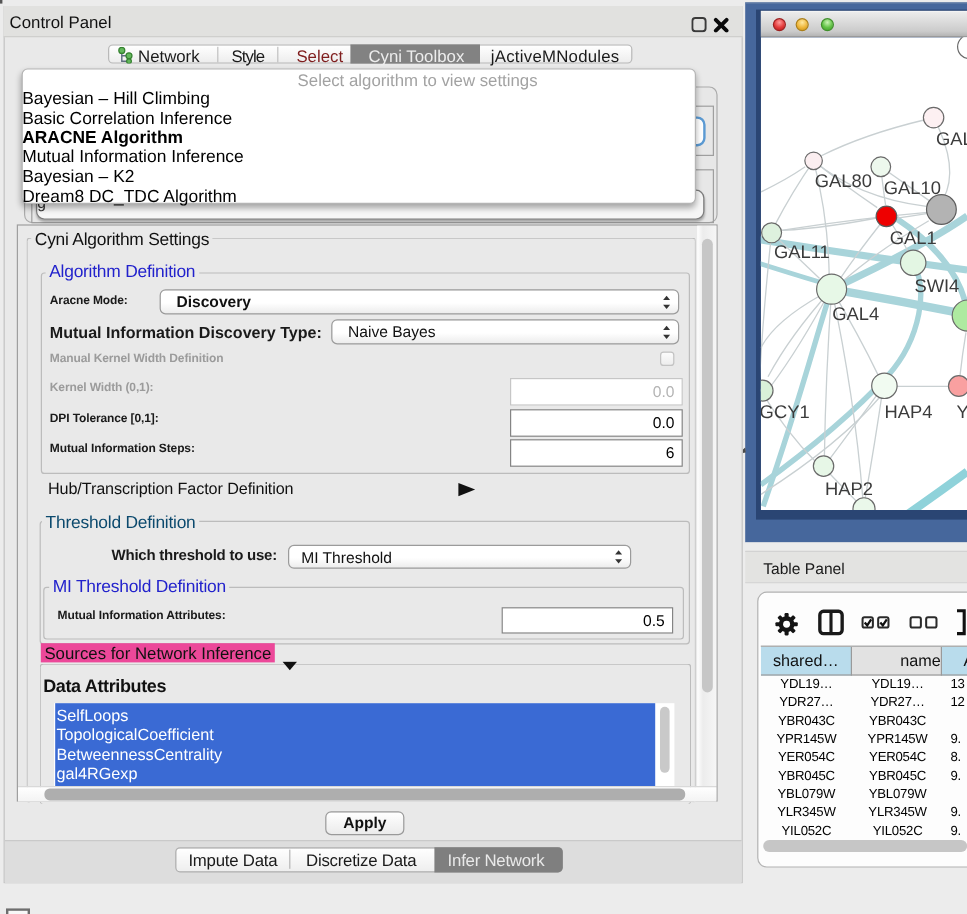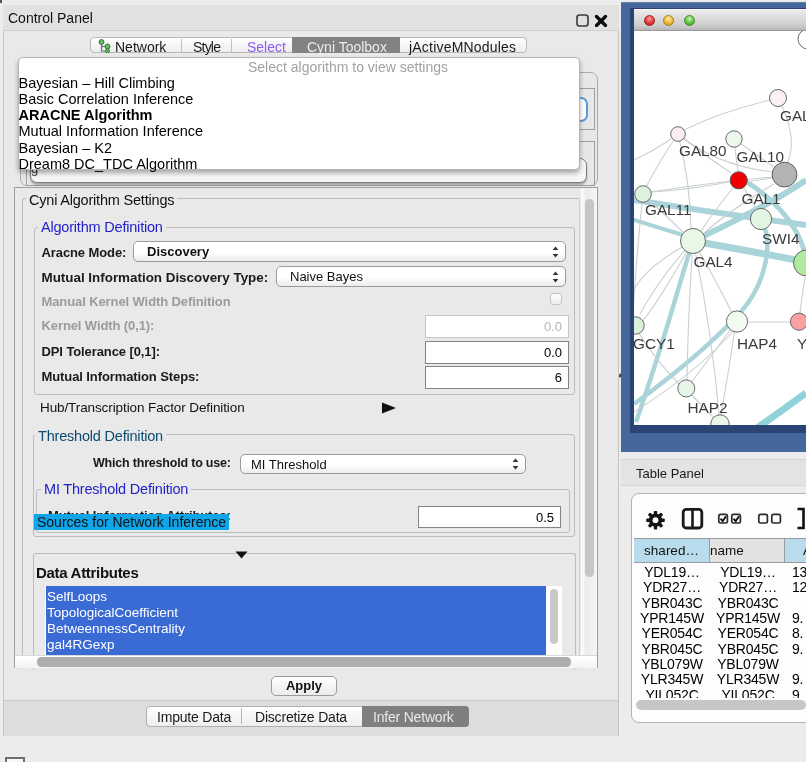--- a/index.html
+++ b/index.html
@@ -3,21 +3,21 @@
 html,body{margin:0;padding:0;}
 body{width:806px;height:762px;overflow:hidden;background:#ececec;font-family:"Liberation Sans",sans-serif;position:relative;}
 .abs{position:absolute;}
 .bold{font-weight:bold;}
 .combo{position:absolute;background:linear-gradient(#ffffff 55%,#ececec);border:1px solid #9b9b9b;border-radius:5px;font-size:13px;color:#111;box-sizing:border-box;}
 .combo .ct{position:absolute;top:2px;}
 .tfield{position:absolute;background:#fff;border:1px solid #848484;font-size:13px;color:#000;box-sizing:border-box;}
 .tfield span{position:absolute;right:6px;top:3px;}
 .grouplbl{position:absolute;font-size:14.5px;letter-spacing:-0.2px;background:#e9e9e9;padding:0 3px;white-space:nowrap;}
 .gbox{position:absolute;border:1px solid #bcbcbc;border-radius:3px;}
-.flbl{position:absolute;font-size:13px;font-weight:bold;color:#1a1a1a;white-space:nowrap;letter-spacing:-0.1px;}
+.flbl{position:absolute;font-size:10px;font-weight:bold;color:#1a1a1a;white-space:nowrap;letter-spacing:-0.1px;}
 .updn{position:absolute;width:7px;height:12px;}
 </style></head>
 <body>
 
 <div class="abs" style="left:0;top:0;width:2px;height:3px;background:#555;"></div>
 <div class="abs" style="left:621px;top:2px;width:185px;height:450px;background:#46679c;"></div>
 <div class="abs" style="left:621px;top:2px;width:185px;height:1px;background:#6780a8;"></div>
 
 <div class="abs" style="left:630px;top:8px;width:176px;height:425px;background:#2a4573;"></div>
 
@@ -137,25 +137,25 @@
  </g>
  <g fill="none" stroke="#111" stroke-width="1.9">
   <path d="M 89.6,25.7 l 2.1,2.5 l 3.3,-5"></path>
   <path d="M 102.6,25.7 l 2.1,2.5 l 3.3,-5"></path>
  </g>
  <path d="M 166.5,16 h 6 v 19 h -6" fill="none" stroke="#111" stroke-width="2.6"></path>
 </svg>
 
 <div class="abs" style="left:634px;top:538px;width:172px;height:159px;border-top:1px solid #9a9a9a;overflow:hidden;">
   <div class="abs" style="left:0;top:0;width:75px;height:23px;background:#b9dcec;border-right:1px solid #9a9a9a;border-bottom:1px solid #9a9a9a;text-align:center;font-size:13.5px;color:#111;line-height:24px;">shared…</div>
-  <div class="abs" style="left:76px;top:0;width:74px;height:23px;background:#e2e2e2;border-right:1px solid #9a9a9a;border-bottom:1px solid #9a9a9a;text-align:left;font-size:13.5px;color:#111;line-height:24px;">name</div>
+  <div class="abs" style="left:76px;top:0;width:74px;height:23px;background:#e2e2e2;border-right:1px solid #9a9a9a;border-bottom:1px solid #9a9a9a;text-align:right;font-size:13.5px;color:#111;line-height:24px;">name</div>
   <div class="abs" style="left:151px;top:0;width:21px;height:23px;background:#b9dcec;border-bottom:1px solid #9a9a9a;font-size:13.5px;color:#111;">
       <span style="position:absolute;left:18px;top:4px;">AV</span>
     </div>
-  <div class="abs" style="left:0;top:25px;width:172px;font-size:14px;color:#000;letter-spacing:-0.2px;">
+  <div class="abs" style="left:0;top:25px;width:172px;font-size:11px;color:#000;letter-spacing:-0.2px;">
     <div style="height:15.35px;position:relative;">
         <span style="position:absolute;left:0;width:76px;text-align:center;">YDL19…</span>
         <span style="position:absolute;left:77px;width:74px;text-align:center;">YDL19…</span>
         <span style="position:absolute;left:158px;">13</span>
       </div>
     <div style="height:15.35px;position:relative;">
         <span style="position:absolute;left:0;width:76px;text-align:center;">YDR27…</span>
         <span style="position:absolute;left:77px;width:74px;text-align:center;">YDR27…</span>
         <span style="position:absolute;left:158px;">12</span>
       </div>
@@ -220,21 +220,21 @@
       <path d="M 4.5,7.5 h 5.5"></path>
     </g>
  <circle cx="4.5" cy="3" r="2.5" fill="#63b85c" stroke="#358130" stroke-width="1"></circle>
  <circle cx="10.5" cy="7.5" r="2.5" fill="#63b85c" stroke="#358130" stroke-width="1"></circle>
  <circle cx="10.5" cy="12" r="2" fill="#63b85c" stroke="#358130" stroke-width="1"></circle>
 </svg>
 <div class="abs" style="left:115px;top:39px;font-size:14px;color:#1a1a1a;">Network</div>
 <div class="abs" style="left:181px;top:39px;width:1px;height:13px;background:#c0c0c0;"></div>
 <div class="abs" style="left:193px;top:39px;font-size:14px;color:#1a1a1a;letter-spacing:-0.8px;">Style</div>
 <div class="abs" style="left:231px;top:39px;width:1px;height:13px;background:#c0c0c0;"></div>
-<div class="abs" style="left:247px;top:39px;font-size:14px;color:#8b5cf6;">Select</div>
+<div class="abs" style="left:247px;top:39px;font-size:14px;color:#7f1d1d;">Select</div>
 <div class="abs" style="left:292px;top:37px;width:108px;height:16px;background:#828282;"></div>
 <div class="abs" style="left:307px;top:39px;font-size:14px;color:#ededed;">Cyni Toolbox</div>
 <div class="abs" style="left:409px;top:39px;font-size:14px;color:#1a1a1a;letter-spacing:0.2px;">jActiveMNodules</div>
 
 <div class="abs" style="left:20px;top:72px;width:578px;height:114px;border:1px solid #ababab;border-radius:7px;background:#e7e7e7;box-sizing:border-box;"></div>
 <div class="abs" style="left:26px;top:88px;width:569px;height:42px;border:1px solid #9f9f9f;box-sizing:border-box;"></div>
 <div class="abs" style="left:30px;top:97px;width:558px;height:25px;border:2.5px solid #5b9ad3;border-radius:7px;background:#fff;box-sizing:border-box;"></div>
 <div class="abs" style="left:26px;top:141px;width:569px;height:45px;border:1px solid #9f9f9f;box-sizing:border-box;"></div>
 <div class="abs" style="left:30px;top:158px;width:557px;height:25px;border:1.5px solid #7d7d7d;border-radius:7px;background:#f6f6f6;box-shadow:0 2px 2px rgba(0,0,0,0.28);box-sizing:border-box;"></div>
 
@@ -308,21 +308,21 @@
   </div>
 
 <div class="gbox" style="left:36px;top:489px;width:532px;height:42px;"></div>
 <div class="grouplbl" style="left:41px;top:481px;color:#2222cc;">MI Threshold Definition</div>
 <div class="flbl" style="left:48px;top:508px;">Mutual Information Attributes:</div>
 <div class="tfield" style="left:418px;top:506px;width:143px;height:22px;">
     <span>0.5</span>
   </div>
 
 <div class="gbox" style="left:33px;top:552.5px;width:541px;height:116px;border-bottom:none;"></div>
-<div class="abs" style="left:34px;top:514px;font-size:14px;color:#111;background:#0ea5e9;padding:0 3px;">Sources for Network Inference</div>
+<div class="abs" style="left:34px;top:536px;font-size:14px;color:#111;background:#ec4899;padding:0 3px;">Sources for Network Inference</div>
 <svg class="abs" style="left:235px;top:551px;" width="13" height="8" viewBox="0 0 13 8">
     <path d="M 0.5,0.5 L 12.5,0.5 L 6.5,7.5 Z" fill="#111"></path>
   </svg>
 <div class="abs" style="left:36px;top:564px;font-size:15px;font-weight:bold;color:#111;letter-spacing:-0.3px;">Data Attributes</div>
 <div class="abs" style="left:45px;top:585.5px;width:517px;height:69px;background:#fff;"></div>
 <div class="abs" style="left:46px;top:586px;width:500px;height:68.5px;background:#3a6ad4;"></div>
 <div class="abs" style="left:47px;top:588.5px;width:490px;font-size:13.5px;color:#fff;line-height:16.2px;">SelfLoops<br>TopologicalCoefficient<br>BetweennessCentrality<br>gal4RGexp</div>
 <div class="abs" style="left:549.5px;top:589px;width:8.5px;height:55px;background:#c9c9c9;border-radius:4px;"></div>
 
 <div class="abs" style="left:581px;top:188px;width:16px;height:467px;background:linear-gradient(90deg,#ffffff,#ececec 30%,#f6f6f6);"></div>

